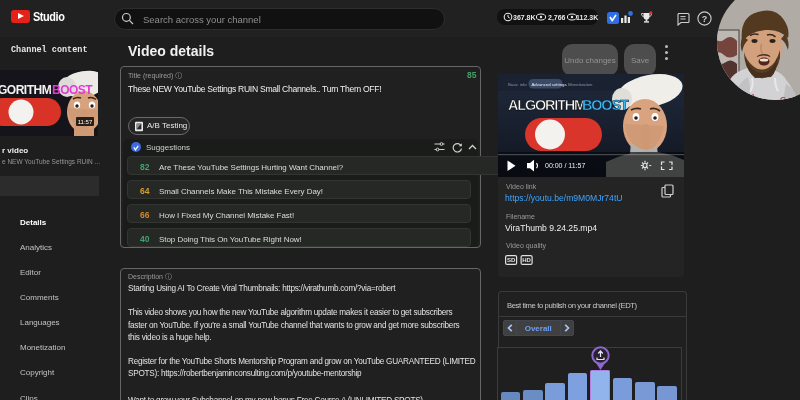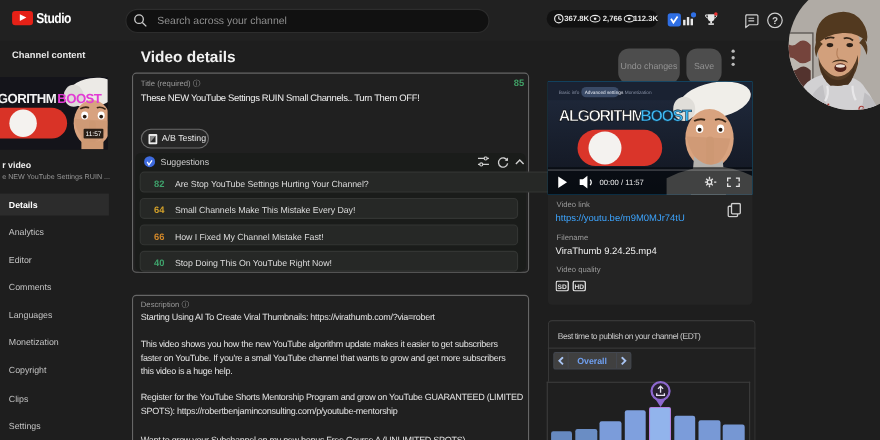--- a/index.html
+++ b/index.html
@@ -11,26 +11,26 @@
 #topbar { left:0; top:0; width:800px; height:37px; background:#212121; }
 #logo-red { left:11px; top:10px; width:19px; height:13px; background:#e62117; border-radius:3px; }
 #logo-red:after { content:""; position:absolute; left:7px; top:3.2px; border-left:6px solid #fff; border-top:3.4px solid transparent; border-bottom:3.4px solid transparent; }
 #logo-text { left:33px; top:9px; font-size:13px; font-weight:bold; color:#fff; letter-spacing:-0.5px; transform:scaleX(0.84); transform-origin:0 0; }
 #search { left:114px; top:8px; width:331px; height:22px; background:#111; border:1px solid #2d2d2d; border-radius:11px; }
 #search-txt { left:143px; top:13.5px; font-size:9.5px; color:#8f8f8f; }
 #statpill { left:497px; top:9px; width:101px; height:16px; background:#111; border-radius:8px; }
 .statxt { font-size:7px; font-weight:bold; color:#e8e8e8; top:13.5px; letter-spacing:0; }
 
 
-#chancontent { left:11px; top:45px; font-size:8.5px; font-weight:bold; color:#e8e8e8; }
+#chancontent { left:11px; top:45px; font-size:8.5px; font-weight:bold; color:#e8e8e8;font-family:Liberation Mono, monospace; }
 #side-thumb { left:0; top:70px; width:98px; height:66px; background:#14141a; overflow:hidden; }
 #side-yourvideo { left:2px; top:146px; font-size:8px; font-weight:bold; color:#eee; }
 #side-subtitle { left:2px; top:158px; font-size:6.5px; color:#969696; }
 #side-sel { left:0; top:176px; width:99px; height:20px; background:#2c2c2c; }
-.mitem { left:8px; font-size:8px; color:#c3c3c3; }
+.mitem { left:20px; font-size:8px; color:#c3c3c3;margin-top:36px; }
 .msel { color:#fff; font-weight:bold; }
 
 
 #vd-title { left:128px; top:43px; font-size:14px; font-weight:bold; color:#f1f1f1; }
 .pillbtn { background:#4d4d4d; color:#939393; font-size:8px; border-radius:10px; height:32px; display:flex; align-items:center; justify-content:center; white-space:nowrap; }
 
 
 #box1 { left:120px; top:66px; width:361px; height:182px; background:#202020; border:1px solid #666; border-radius:4px; }
 #box2 { left:120px; top:268px; width:361px; height:140px; background:#202020; border:1px solid #666; border-radius:4px; }
 .lab { font-size:7px; color:#9b9b9b; }
@@ -170,21 +170,21 @@
   <svg class="abs" style="left:452px;top:141.5px" width="11" height="11" viewBox="0 0 11 11">
       <path d="M9.2 4 a4.2 4.2 0 1 0 0.3 2.6" stroke="#cfcfcf" stroke-width="1.2" fill="none"></path>
       <path d="M9.8 1.2 v3 h-3 z" fill="#cfcfcf"></path>
     </svg>
   <svg class="abs" style="left:468px;top:144px" width="9" height="6" viewBox="0 0 9 6">
       <path d="M1 5 L4.5 1.5 L8 5" stroke="#cfcfcf" stroke-width="1.3" fill="none"></path>
     </svg>
 
   <div class="abs row" style="left:127px;top:156px;width:408px">
       <span class="score" style="color:#3fa36c">82</span>
-      <span class="rowtxt">Are Stop YouTube Settings Hurting Your Channel?</span>
+      <span class="rowtxt">Are These YouTube Settings Hurting Want Channel?</span>
     </div>
   <div class="abs row" style="left:127px;top:180px;width:344px">
       <span class="score" style="color:#d2a02a">64</span>
       <span class="rowtxt">Small Channels Make This Mistake Every Day!</span>
     </div>
   <div class="abs row" style="left:127px;top:204px;width:344px">
       <span class="score" style="color:#d2882a">66</span>
       <span class="rowtxt">How I Fixed My Channel Mistake Fast!</span>
     </div>
   <div class="abs row" style="left:127px;top:228px;width:344px">

